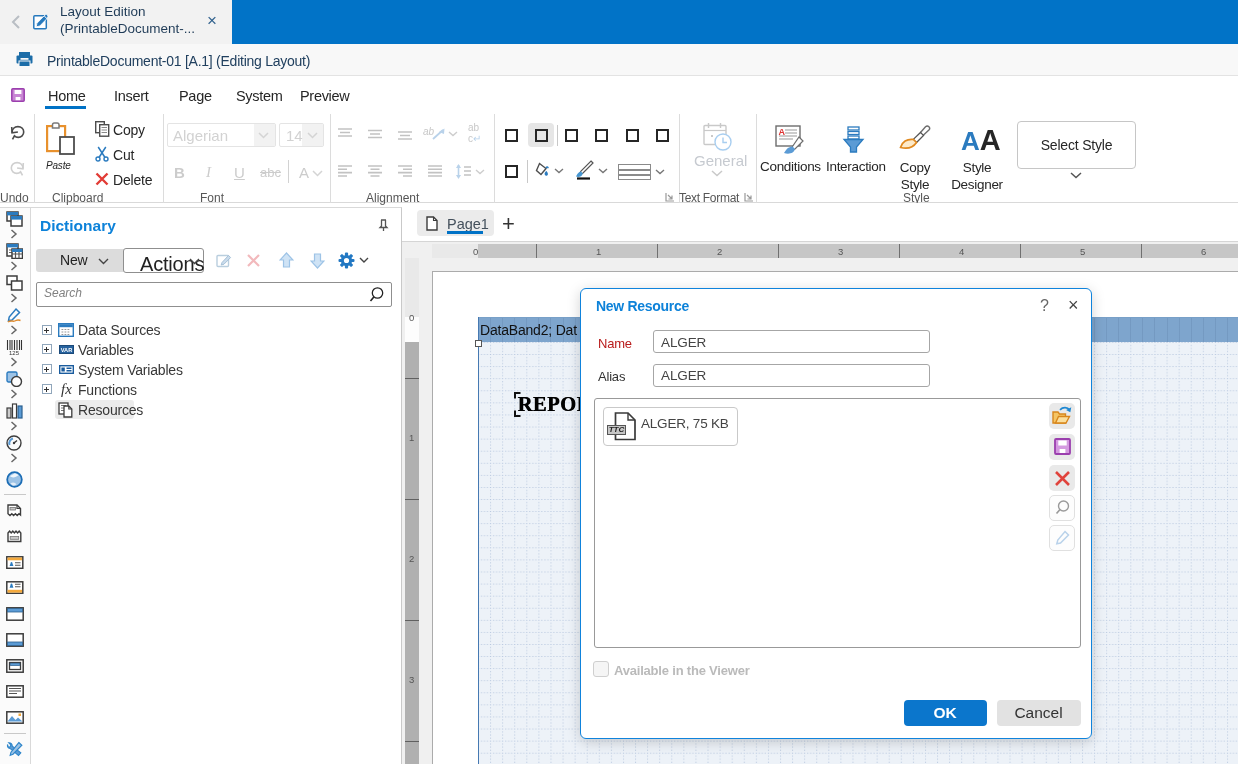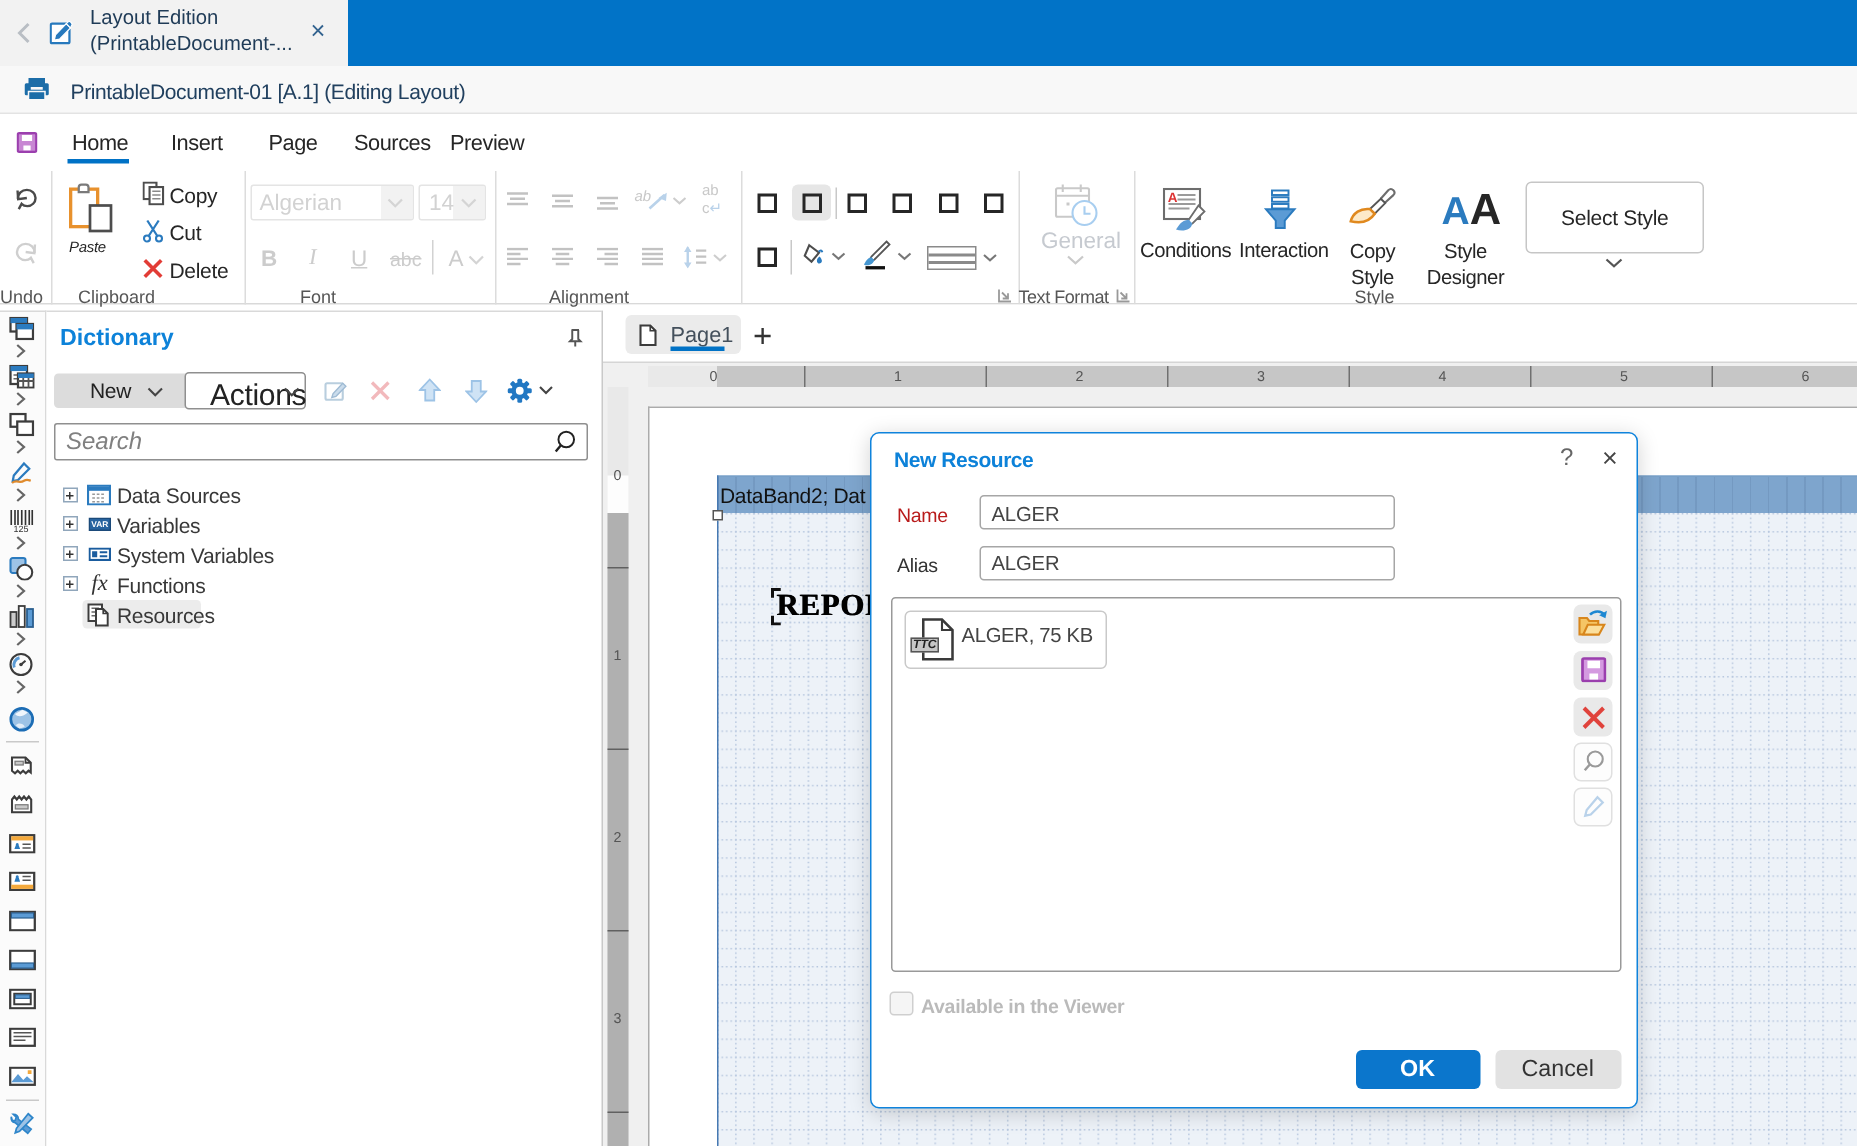--- a/index.html
+++ b/index.html
@@ -39,21 +39,21 @@
 <div class="abs" style="left:0;top:76px;width:1238px;height:34px;background:#fff;"></div>
 <svg class="abs" style="left:11px;top:88px;" width="14" height="14">
 <rect x="0.8" y="0.8" width="12.4" height="12.4" rx="1" fill="#c887d3" stroke="#9b3fae" stroke-width="1.5"></rect>
 <rect x="3.6" y="2" width="6.8" height="4" fill="#fff"></rect>
 <rect x="4.6" y="9" width="4.8" height="3.2" fill="#fff"></rect>
 </svg>
 <div class="abs" style="left:48px;top:88px;font-size:14.5px;letter-spacing:-0.3px;color:#262626;">Home</div>
 <div class="abs" style="left:45px;top:106px;width:41px;height:3px;background:#0072c6;"></div>
 <div class="abs" style="left:114px;top:88px;font-size:14.5px;letter-spacing:-0.3px;color:#262626;">Insert</div>
 <div class="abs" style="left:179px;top:88px;font-size:14.5px;letter-spacing:-0.3px;color:#262626;">Page</div>
-<div class="abs" style="left:236px;top:88px;font-size:14.5px;letter-spacing:-0.3px;color:#262626;">Sources</div>
+<div class="abs" style="left:236px;top:88px;font-size:14.5px;letter-spacing:-0.3px;color:#262626;">System</div>
 <div class="abs" style="left:300px;top:88px;font-size:14.5px;letter-spacing:-0.3px;color:#262626;">Preview</div>
 
 <div class="abs" style="left:0;top:110px;width:1238px;height:93px;background:#fff;border-bottom:1px solid #d9d9d9;"></div>
 
 <svg class="abs" style="left:9px;top:124px;" width="17" height="17">
 <path d="M3 8.6 C2.8 5 5.6 2.6 8.9 2.6 C12.3 2.6 14.7 5 14.7 8 C14.7 11 12.3 13.4 9.2 13.4 C7.7 13.4 6.4 12.9 5.4 11.9 L3.5 15.4" fill="none" stroke="#4a4a4a" stroke-width="1.6"></path>
 <path d="M2.7 3 L3.1 8.8 L8.9 8" fill="none" stroke="#4a4a4a" stroke-width="1.6"></path>
 </svg>
 <svg class="abs" style="left:9px;top:160px;" width="17" height="17">
 <path d="M14 8.6 C14.2 5 11.4 2.6 8.1 2.6 C4.7 2.6 2.3 5 2.3 8 C2.3 11 4.7 13.4 7.8 13.4 C9.3 13.4 10.6 12.9 11.6 11.9 L13.5 15.4" fill="none" stroke="#cfcfcf" stroke-width="1.6"></path>
@@ -405,21 +405,21 @@
 <rect x="0.5" y="6.9" width="16" height="3.2" rx="1"></rect>
 <rect x="6.9" y="0.5" width="3.2" height="16" rx="1" transform="rotate(45 8.5 8.5)"></rect>
 <rect x="6.9" y="0.5" width="3.2" height="16" rx="1" transform="rotate(-45 8.5 8.5)"></rect>
 </g>
 <circle cx="8.5" cy="8.5" r="2.6" fill="#fff"></circle>
 </svg>
 <svg class="abs" style="left:359px;top:257px;" width="10" height="7">
     <path d="M1 1 L5 5 L9 1" stroke="#444" stroke-width="1.4" fill="none"></path>
   </svg>
 <div class="abs" style="left:36px;top:282px;width:356px;height:25px;background:#fff;border:1px solid #8f8f8f;border-radius:2px;">
-  <div style="position:absolute;left:7px;top:3px;font-size:16px;font-style:italic;color:#808080;">Search</div>
+  <div style="position:absolute;left:7px;top:3px;font-size:12px;font-style:italic;color:#808080;">Search</div>
   <svg style="position:absolute;right:6px;top:3px;" width="17" height="17">
   <circle cx="9.5" cy="7" r="5.2" fill="none" stroke="#222" stroke-width="1.3"></circle>
   <path d="M5.8 11 L2.5 15" stroke="#222" stroke-width="1.6"></path>
   </svg>
 </div>
 
 <div class="abs" style="left:41.5px;top:325px;width:10px;height:10px;border:1px solid #90a6bb;background:#fff;"></div>
 <div class="abs" style="left:44px;top:329.5px;width:5px;height:1px;background:#333;"></div>
 <div class="abs" style="left:46px;top:327.5px;width:1px;height:5px;background:#333;"></div>
 <svg class="abs" style="left:58px;top:323px;" width="16" height="14">

